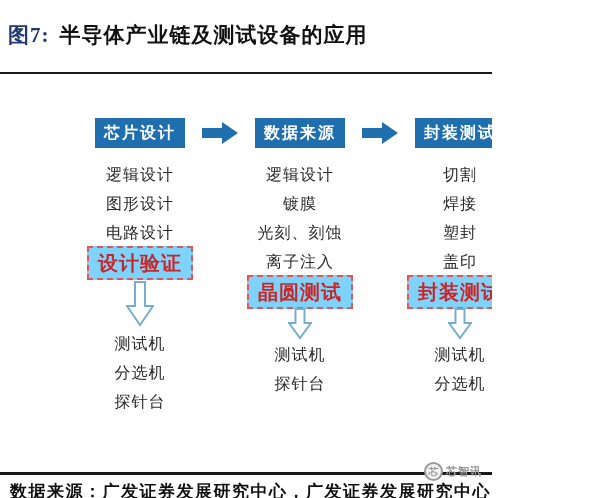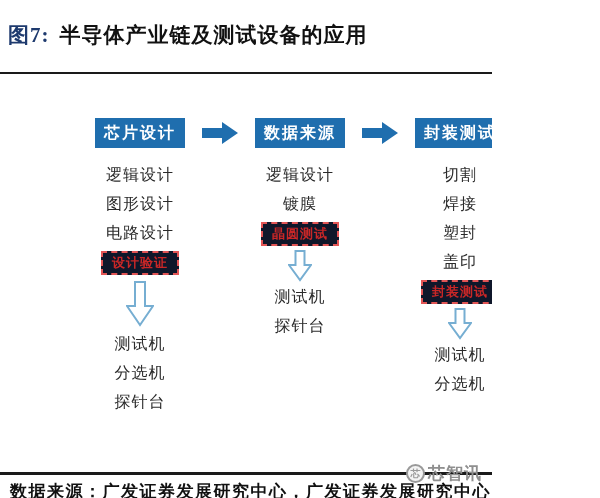--- a/index.html
+++ b/index.html
@@ -34,22 +34,22 @@
     background:#1f6eae; color:#ffffff;
     font-weight:bold; font-size:16px; letter-spacing:2px;
     padding:4px 9px; min-width:86px; text-align:center; line-height:1.4;
   }
   .cell {
     height:29px; display:flex; align-items:center; justify-content:center;
     font-size:16px; color:#2a2a2a; letter-spacing:1px; white-space:nowrap;
   }
   .red-cell { height:30px; }
   .red-box {
-    border:2px dashed #e25555; color:#c92727; background:#0f172a;
-    font-weight:bold; font-size:13px; letter-spacing:1px;
+    border:2px dashed #e25555; color:#c92727; background:#7dd3fc;
+    font-weight:bold; font-size:20px; letter-spacing:1px;
     padding:2px 9px; line-height:1.3; white-space:nowrap;
   }
   .arrow-cell { display:flex; align-items:center; justify-content:center; }
   .arrow-cell.tall { height:52px; }
   .arrow-cell.short { height:34px; }
   .harrow-cell {
     width:36px; height:32px; margin:0 3px;
     display:flex; align-items:center; justify-content:center;
   }
   
@@ -66,21 +66,21 @@
     position:absolute; top:449px; right:10px;
     display:flex; align-items:center; gap:3px;
     color:#8f8f8f; z-index:5;
   }
   .wm-icon {
     width:19px; height:19px; border-radius:50%;
     border:2px solid #9a9a9a; background:#f4f4f4;
     display:flex; align-items:center; justify-content:center;
     font-size:10px; color:#9a9a9a; font-weight:bold;
   }
-  .wm-text { font-size:17px; font-weight:bold; letter-spacing:1px; }
+  .wm-text { font-size:11px; font-weight:bold; letter-spacing:1px; }
 </style>
 </head>
 <body>
 
 <div class="page">
 
   <div class="title-row">
     <span class="title-prefix">图7:</span><span>半导体产业链及测试设备的应用</span>
   </div>
   <div class="title-rule"></div>
@@ -112,20 +112,22 @@
         <polygon points="0,6 20,6 20,0 36,11 20,22 20,16 0,16" fill="#1f6eae"></polygon>
       </svg>
     </div>
 
     <div class="col">
       <div class="hdr-cell">
         <div class="hdr-box">数据来源</div>
       </div>
       <div class="cell">逻辑设计</div>
       <div class="cell">镀膜</div>
+      <div class="cell">光刻、刻蚀</div>
+      <div class="cell">离子注入</div>
       <div class="cell red-cell">
         <span class="red-box">晶圆测试</span>
       </div>
       <div class="arrow-cell short">
         <svg width="24" height="32" viewBox="0 0 24 32">
           <polygon points="7.5,1 16.5,1 16.5,15 23,15 12,30 1,15 7.5,15" fill="#ffffff" stroke="#76aed2" stroke-width="2"></polygon>
         </svg>
       </div>
       <div class="cell">测试机</div>
       <div class="cell">探针台</div>

